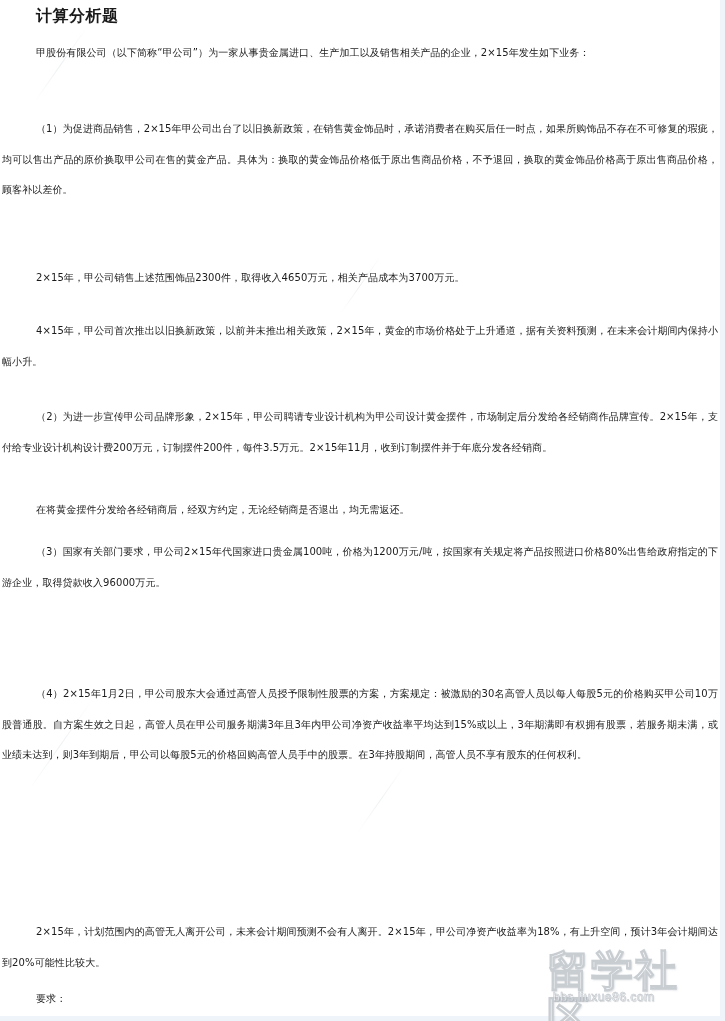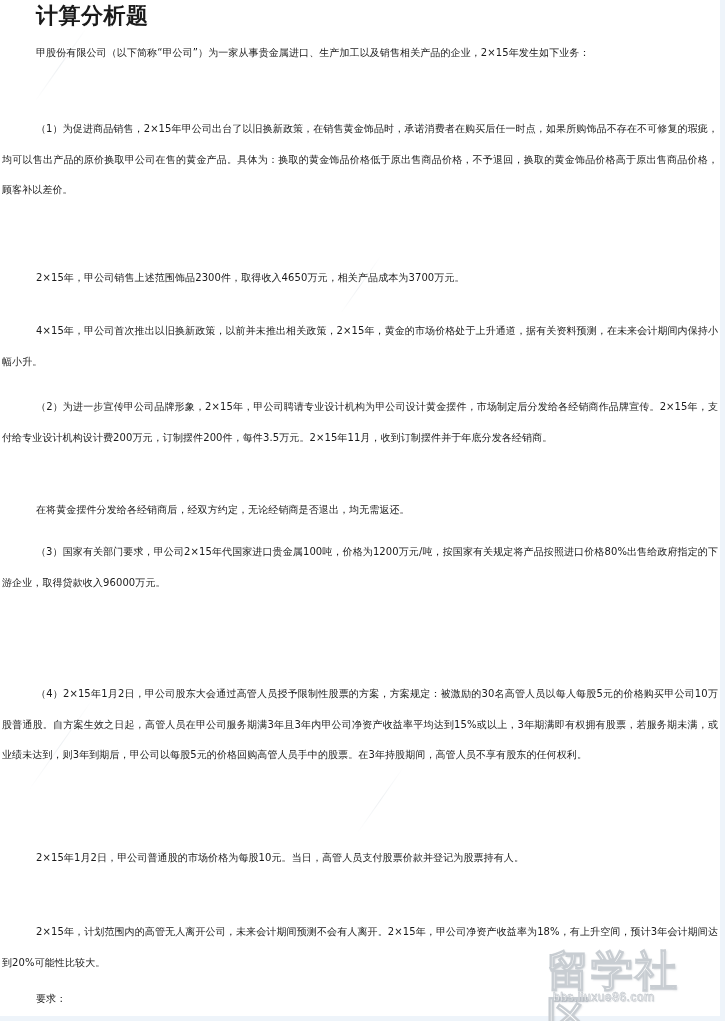--- a/index.html
+++ b/index.html
@@ -20,21 +20,21 @@
       width: 720px;
       height: 1016px;
       background: #ffffff;
       font-family: "DejaVu Sans", "Liberation Sans", sans-serif;
       color: #1a1a1a;
     }
     .heading {
       position: absolute;
       left: 36px;
       top: 2px;
-      font-size: 22px;
+      font-size: 16px;
       font-weight: bold;
       letter-spacing: 0.5px;
       line-height: 28px;
     }
     .para {
       position: absolute;
       left: 2px;
       width: 716px;
       font-size: 10px;
       line-height: 30.5px;
@@ -90,25 +90,24 @@
   <div class="deco-line" style="left:360px; top:250px; height:70px;"></div>
   <div class="deco-line" style="left:60px; top:690px; height:110px;"></div>
   <div class="deco-line" style="left:380px; top:760px; height:80px;"></div>
 
   <div class="heading">计算分析题</div>
 
   <p class="para" style="top:38px;">甲股份有限公司（以下简称“甲公司”）为一家从事贵金属进口、生产加工以及销售相关产品的企业，2×15年发生如下业务：</p>
   <p class="para" style="top:114px;">（1）为促进商品销售，2×15年甲公司出台了以旧换新政策，在销售黄金饰品时，承诺消费者在购买后任一时点，如果所购饰品不存在不可修复的瑕疵，均可以售出产品的原价换取甲公司在售的黄金产品。具体为：换取的黄金饰品价格低于原出售商品价格，不予退回，换取的黄金饰品价格高于原出售商品价格，顾客补以差价。</p>
   <p class="para" style="top:263px;">2×15年，甲公司销售上述范围饰品2300件，取得收入4650万元，相关产品成本为3700万元。</p>
   <p class="para" style="top:316px;">4×15年，甲公司首次推出以旧换新政策，以前并未推出相关政策，2×15年，黄金的市场价格处于上升通道，据有关资料预测，在未来会计期间内保持小幅小升。</p>
-  <p class="para" style="top:392px;">（2）为进一步宣传甲公司品牌形象，2×15年，甲公司聘请专业设计机构为甲公司设计黄金摆件，市场制定后分发给各经销商作品牌宣传。2×15年，支付给专业设计机构设计费200万元，订制摆件200件，每件3.5万元。2×15年11月，收到订制摆件并于年底分发各经销商。</p>
+  <p class="para" style="top:402px;">（2）为进一步宣传甲公司品牌形象，2×15年，甲公司聘请专业设计机构为甲公司设计黄金摆件，市场制定后分发给各经销商作品牌宣传。2×15年，支付给专业设计机构设计费200万元，订制摆件200件，每件3.5万元。2×15年11月，收到订制摆件并于年底分发各经销商。</p>
   <p class="para" style="top:495px;">在将黄金摆件分发给各经销商后，经双方约定，无论经销商是否退出，均无需返还。</p>
   <p class="para" style="top:537px;">（3）国家有关部门要求，甲公司2×15年代国家进口贵金属100吨，价格为1200万元/吨，按国家有关规定将产品按照进口价格80%出售给政府指定的下游企业，取得贷款收入96000万元。</p>
   <p class="para" style="top:679px;">（4）2×15年1月2日，甲公司股东大会通过高管人员授予限制性股票的方案，方案规定：被激励的30名高管人员以每人每股5元的价格购买甲公司10万股普通股。自方案生效之日起，高管人员在甲公司服务期满3年且3年内甲公司净资产收益率平均达到15%或以上，3年期满即有权拥有股票，若服务期未满，或业绩未达到，则3年到期后，甲公司以每股5元的价格回购高管人员手中的股票。在3年持股期间，高管人员不享有股东的任何权利。</p>
-  <p class="para" style="top:843px;">2×15年1月2日，甲公司普通股的市场价格为每股10元。当日，高管人员支付股票价款并登记为股票持有人。</p>
   <p class="para" style="top:917px;">2×15年，计划范围内的高管无人离开公司，未来会计期间预测不会有人离开。2×15年，甲公司净资产收益率为18%，有上升空间，预计3年会计期间达到20%可能性比较大。</p>
   <p class="para" style="top:984px;">要求：</p>
 
   <div class="watermark">
     <div class="wm-big">留学社区</div>
     <div class="wm-small">bbs.liuxue86.com</div>
   </div>
 </div>
 
 </body></html>

